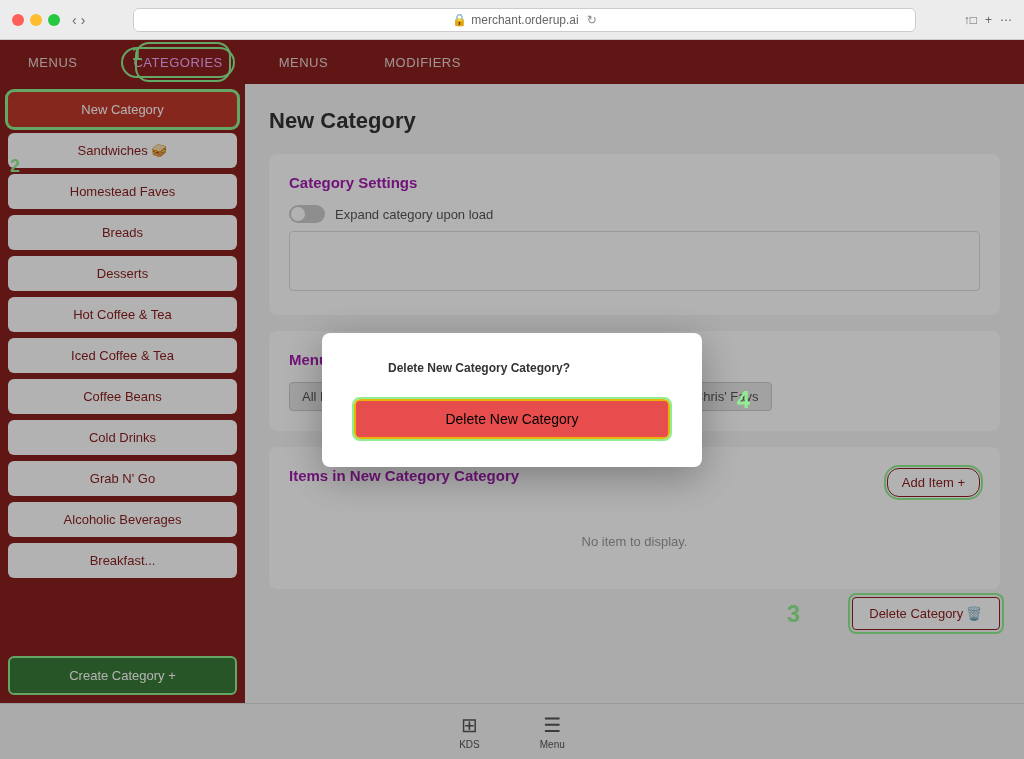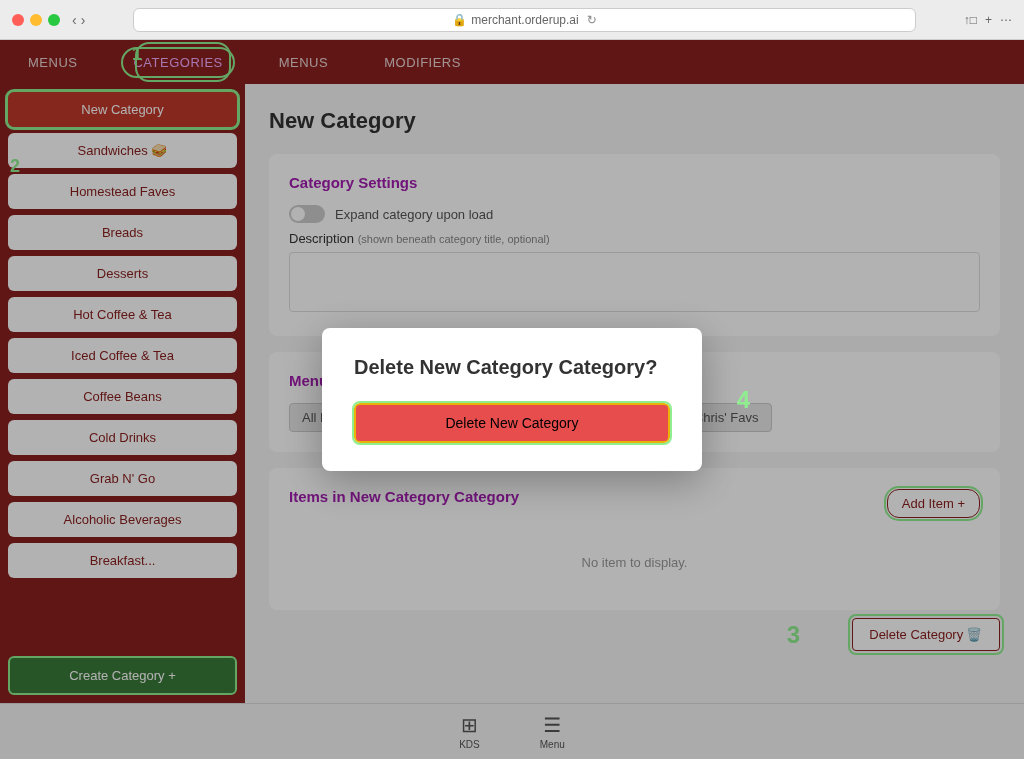--- a/index.html
+++ b/index.html
@@ -60,21 +60,21 @@
     .items-header { display: flex; justify-content: space-between; align-items: center; margin-bottom: 16px; }
     .add-item-btn { background: white; border: 1px solid #8b2020; color: #8b2020; border-radius: 12px; padding: 6px 14px; font-size: 13px; cursor: pointer; outline: 2px solid #90ee90; outline-offset: 1px; }
     .no-items { text-align: center; color: #999; font-size: 13px; padding: 20px; }
 
     .delete-category-btn { background: white; border: 1px solid #8b2020; color: #8b2020; border-radius: 4px; padding: 8px 16px; font-size: 13px; cursor: pointer; display: flex; align-items: center; gap: 6px; outline: 2px solid #90ee90; outline-offset: 2px; }
     .bottom-actions { display: flex; justify-content: flex-end; margin-top: 8px; }
 
     
     .overlay { position: fixed; top: 40px; left: 0; right: 0; bottom: 0; background: rgba(0,0,0,0.3); z-index: 100; display: flex; align-items: center; justify-content: center; }
     .dialog { background: white; border-radius: 8px; padding: 28px 32px; width: 380px; box-shadow: 0 10px 40px rgba(0,0,0,0.3); position: relative; }
-    .dialog-title { font-size: 20px; font-weight: 600; color: #333; margin-bottom: 24px; }
+    .dialog-title { font-size: 12px; font-weight: 600; color: #333; margin-bottom: 24px; margin-left: 34px; }
     .dialog-buttons { display: flex; gap: 12px; }
     .dialog-cancel { flex: 1; background: white; border: 1px solid #e88; color: #e44; border-radius: 6px; padding: 10px; font-size: 14px; cursor: pointer; }
     .dialog-confirm { flex: 1.5; background: #e84d4d; border: 2px solid #eab308; color: #000000; border-radius: 6px; padding: 10px; font-size: 14px; cursor: pointer; font-weight: 500; outline: 2px solid #90ee90; }
 
     
     .bottom-bar { background: #f5f5f5; border-top: 1px solid #ddd; height: 56px; display: flex; align-items: center; justify-content: center; gap: 60px; }
     .bottom-nav-item { display: flex; flex-direction: column; align-items: center; gap: 2px; cursor: pointer; }
     .bottom-nav-icon { font-size: 20px; color: #555; }
     .bottom-nav-label { font-size: 10px; color: #555; }
   </style>
@@ -142,24 +142,20 @@
       <div class="page-title">New Category</div>
 
       <div class="section-card">
         <div class="section-title">Category Settings</div>
         <div class="toggle-row">
           <div class="toggle">
             <div class="toggle-thumb"></div>
           </div>
           <span class="toggle-label">Expand category upon load</span>
         </div>
-        <div class="description-label">
-          <span>Description</span>
-          <span class="description-sub">(shown beneath category title, optional)</span>
-        </div>
         <textarea class="description-input" style=""></textarea>
       </div>
 
       <div class="menus-section">
         <div class="section-title">Menus with New Category Category</div>
         <div class="menus-grid">
           <div class="menu-tag">All Day Menu 🍴</div>
           <div class="menu-tag">Breakfast Menu 🍳</div>
           <div class="menu-tag">Beverages ☕</div>
           <div class="menu-tag">Chris' Favs</div>

